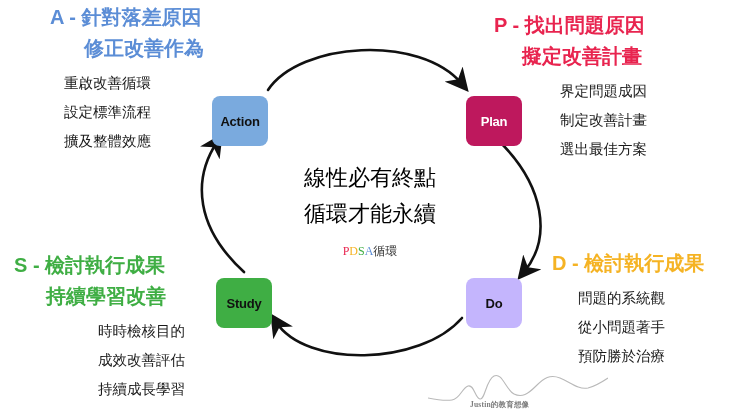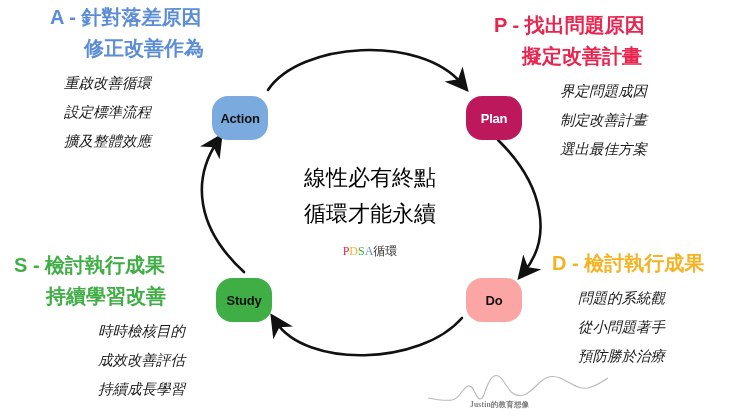--- a/index.html
+++ b/index.html
@@ -28,22 +28,22 @@
     top: 0;
     width: 740px;
     height: 416px;
     pointer-events: none;
   }
 
   
   .node {
     position: absolute;
     width: 56px;
-    height: 44px;
-    border-radius: 16px;
+    height: 50px;
+    border-radius: 8px;
     display: flex;
     align-items: center;
     justify-content: center;
     font-weight: bold;
     font-size: 13px;
     letter-spacing: -0.2px;
     color: #111111;
     font-family: "Liberation Sans", sans-serif;
   }
   #node-action { left: 212px; top: 96px; }
@@ -64,21 +64,20 @@
     white-space: nowrap;
   }
   .quad-heading .line1 { display: block; }
   .quad-heading .line2 { display: block; }
   .quad-items {
     font-family: "Liberation Serif", serif;
     font-size: 14.5px;
     color: #1a1a1a;
     line-height: 2.0;
     white-space: nowrap;
-    font-style: italic;
   }
   .quad-items .item { display: block; }
 
   
   #quad-action { left: 50px; top: 2px; text-align: left; }
   #quad-action .quad-heading { color: #5b8dd6; }
   #quad-action .quad-heading .line2 { padding-left: 34px; }
   #quad-action .quad-items { padding-left: 14px; padding-top: 5px; }
 
   
@@ -181,21 +180,21 @@
   </div>
 
   <div class="node" id="node-plan" style="background:#be185d;">
     <span class="node-label">Plan</span>
   </div>
 
   <div class="node" id="node-study" style="background:#3fae44;">
     <span class="node-label">Study</span>
   </div>
 
-  <div class="node" id="node-do" style="background:#fca5a5;">
+  <div class="node" id="node-do" style="background:#c4b5fd;">
     <span class="node-label">Do</span>
   </div>
 
   <div class="quad" id="quad-action">
     <div class="quad-heading">
       <span class="line1">A - 針對落差原因</span>
       <span class="line2">修正改善作為</span>
     </div>
     <div class="quad-items">
       <span class="item">重啟改善循環</span>

